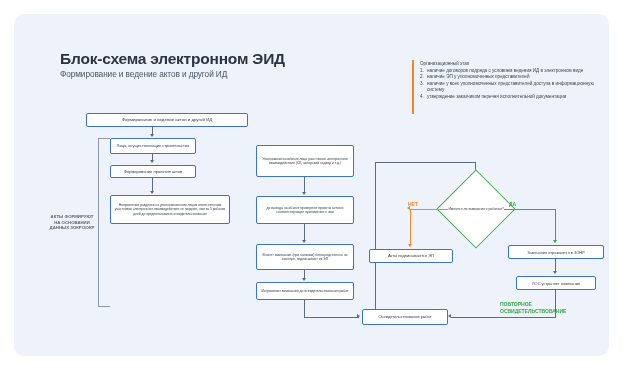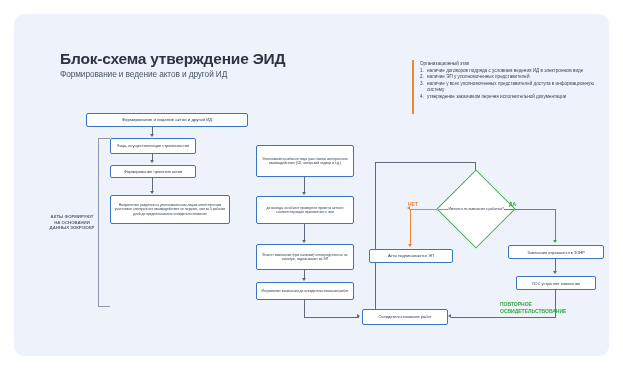--- a/index.html
+++ b/index.html
@@ -92,21 +92,21 @@
   .repeat-label {
     position: absolute; font-size: 5px; font-weight: bold;
     color: #3aa844; line-height: 1.3;
   }
 </style>
 </head>
 <body>
 
 <div id="canvas">
 
-  <div class="title">Блок-схема утверждение ЭИД</div>
+  <div class="title">Блок-схема электронном ЭИД</div>
   <div class="subtitle">Формирование и ведение актов и другой ИД</div>
 
   <div class="info-rule"></div>
   <div class="info-wrap">
     <div class="info-head">Организационный этап</div>
     <ol class="info-list">
       <li>наличие договоров подряда с условием ведения ИД в электронном виде</li>
       <li>наличие ЭП у уполномоченных представителей</li>
       <li>наличие у всех уполномоченных представителей доступа в информационную систему</li>
       <li>утверждение заказчиком перечня исполнительной документации</li>

